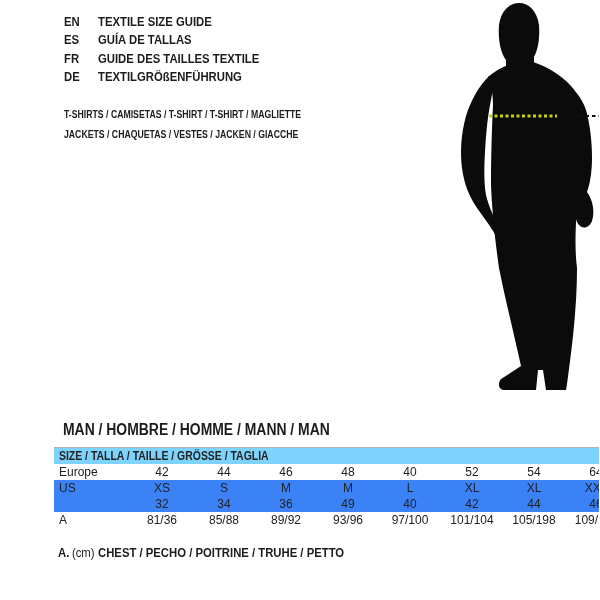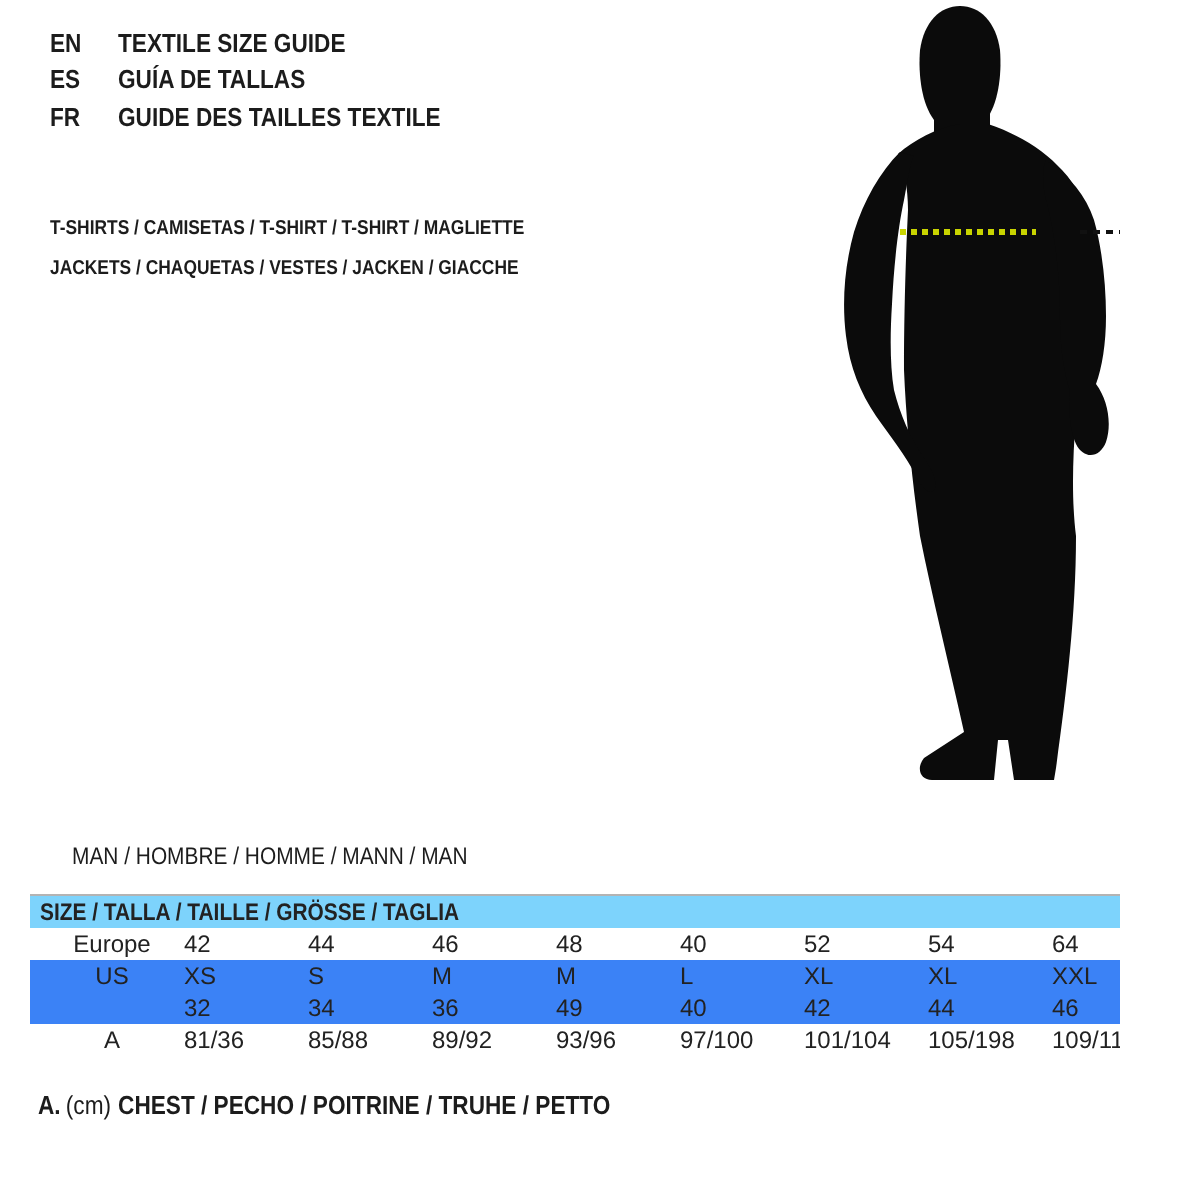--- a/index.html
+++ b/index.html
@@ -1,47 +1,47 @@
 <!DOCTYPE html>
 <html><head>
 <meta charset="utf-8">
 <style>
   html,body{margin:0;padding:0;background:#fff;}
   #canvas{
     position:relative;width:560px;height:600px;background:#ffffff;
-    font-family:"Liberation Sans",sans-serif;color:#1c1c1c;overflow:hidden;
+    font-family:"Liberation Sans",sans-serif;color:#1c1c1c;overflow:hidden;margin-left:39px;
   }
   .cond{display:inline-block;transform:scaleX(.87);transform-origin:0 50%;white-space:nowrap;}
 
   
   #lang-block{position:absolute;left:25px;top:12px;}
   .lang-row{display:flex;align-items:center;height:18.5px;font-size:13px;font-weight:bold;}
   .lang-code{flex:0 0 34px;}
 
   
   #cat-block{position:absolute;left:25px;top:105px;}
   .cat-line{height:19.5px;font-size:10px;font-weight:bold;display:flex;align-items:center;}
 
   
   #figure-wrap{position:absolute;left:410px;top:0;width:170px;height:400px;}
   #measure-a{position:absolute;left:561px;top:107px;font-size:13px;font-weight:normal;color:#111;}
 
   
-  #man-line{position:absolute;left:36px;top:421px;font-size:12px;font-weight:normal;}
+  #man-line{position:absolute;left:24px;top:421px;font-size:16px;font-weight:bold;}
 
   
   #size-table{position:absolute;left:15px;top:447px;width:573px;font-size:12px;}
   .thead{
     height:16px;line-height:16px;background:#7dd3fc;color:#222;
     font-weight:bold;padding-left:5px;border-top:1px solid #b3b3b3;
   }
   .trow{display:flex;height:16px;line-height:16px;color:#222;}
   .trow.shaded{background:#3b82f6;}
-  .tlabel{flex:0 0 72px;padding-left:5px;text-align:center;}
-  .tcell{flex:1 1 0;text-align:left;}
+  .tlabel{flex:0 0 72px;padding-left:5px;text-align:left;}
+  .tcell{flex:1 1 0;text-align:center;}
 
   
   #footnote{position:absolute;left:19px;top:545px;font-size:13px;}
   .fn-prefix{font-weight:bold;margin-right:3px;}
   .fn-unit{font-weight:normal;margin-right:4px;}
   .fn-text{font-weight:bold;}
 </style>
 </head>
 <body>
 
@@ -52,20 +52,24 @@
       <span class="lang-code"><span class="cond">EN</span></span>
       <span class="cond">TEXTILE SIZE GUIDE</span>
     </div>
     <div class="lang-row">
       <span class="lang-code"><span class="cond">ES</span></span>
       <span class="cond">GUÍA DE TALLAS</span>
     </div>
     <div class="lang-row">
       <span class="lang-code"><span class="cond">FR</span></span>
       <span class="cond">GUIDE DES TAILLES TEXTILE</span>
+    </div>
+    <div class="lang-row">
+      <span class="lang-code"><span class="cond">DE</span></span>
+      <span class="cond">TEXTILGRÖßENFÜHRUNG</span>
     </div>
   </div>
 
   <div id="cat-block">
     <div class="cat-line">
         <span class="cond">T-SHIRTS / CAMISETAS / T-SHIRT / T-SHIRT / MAGLIETTE</span>
       </div>
     <div class="cat-line">
         <span class="cond">JACKETS / CHAQUETAS / VESTES / JACKEN / GIACCHE</span>
       </div>

